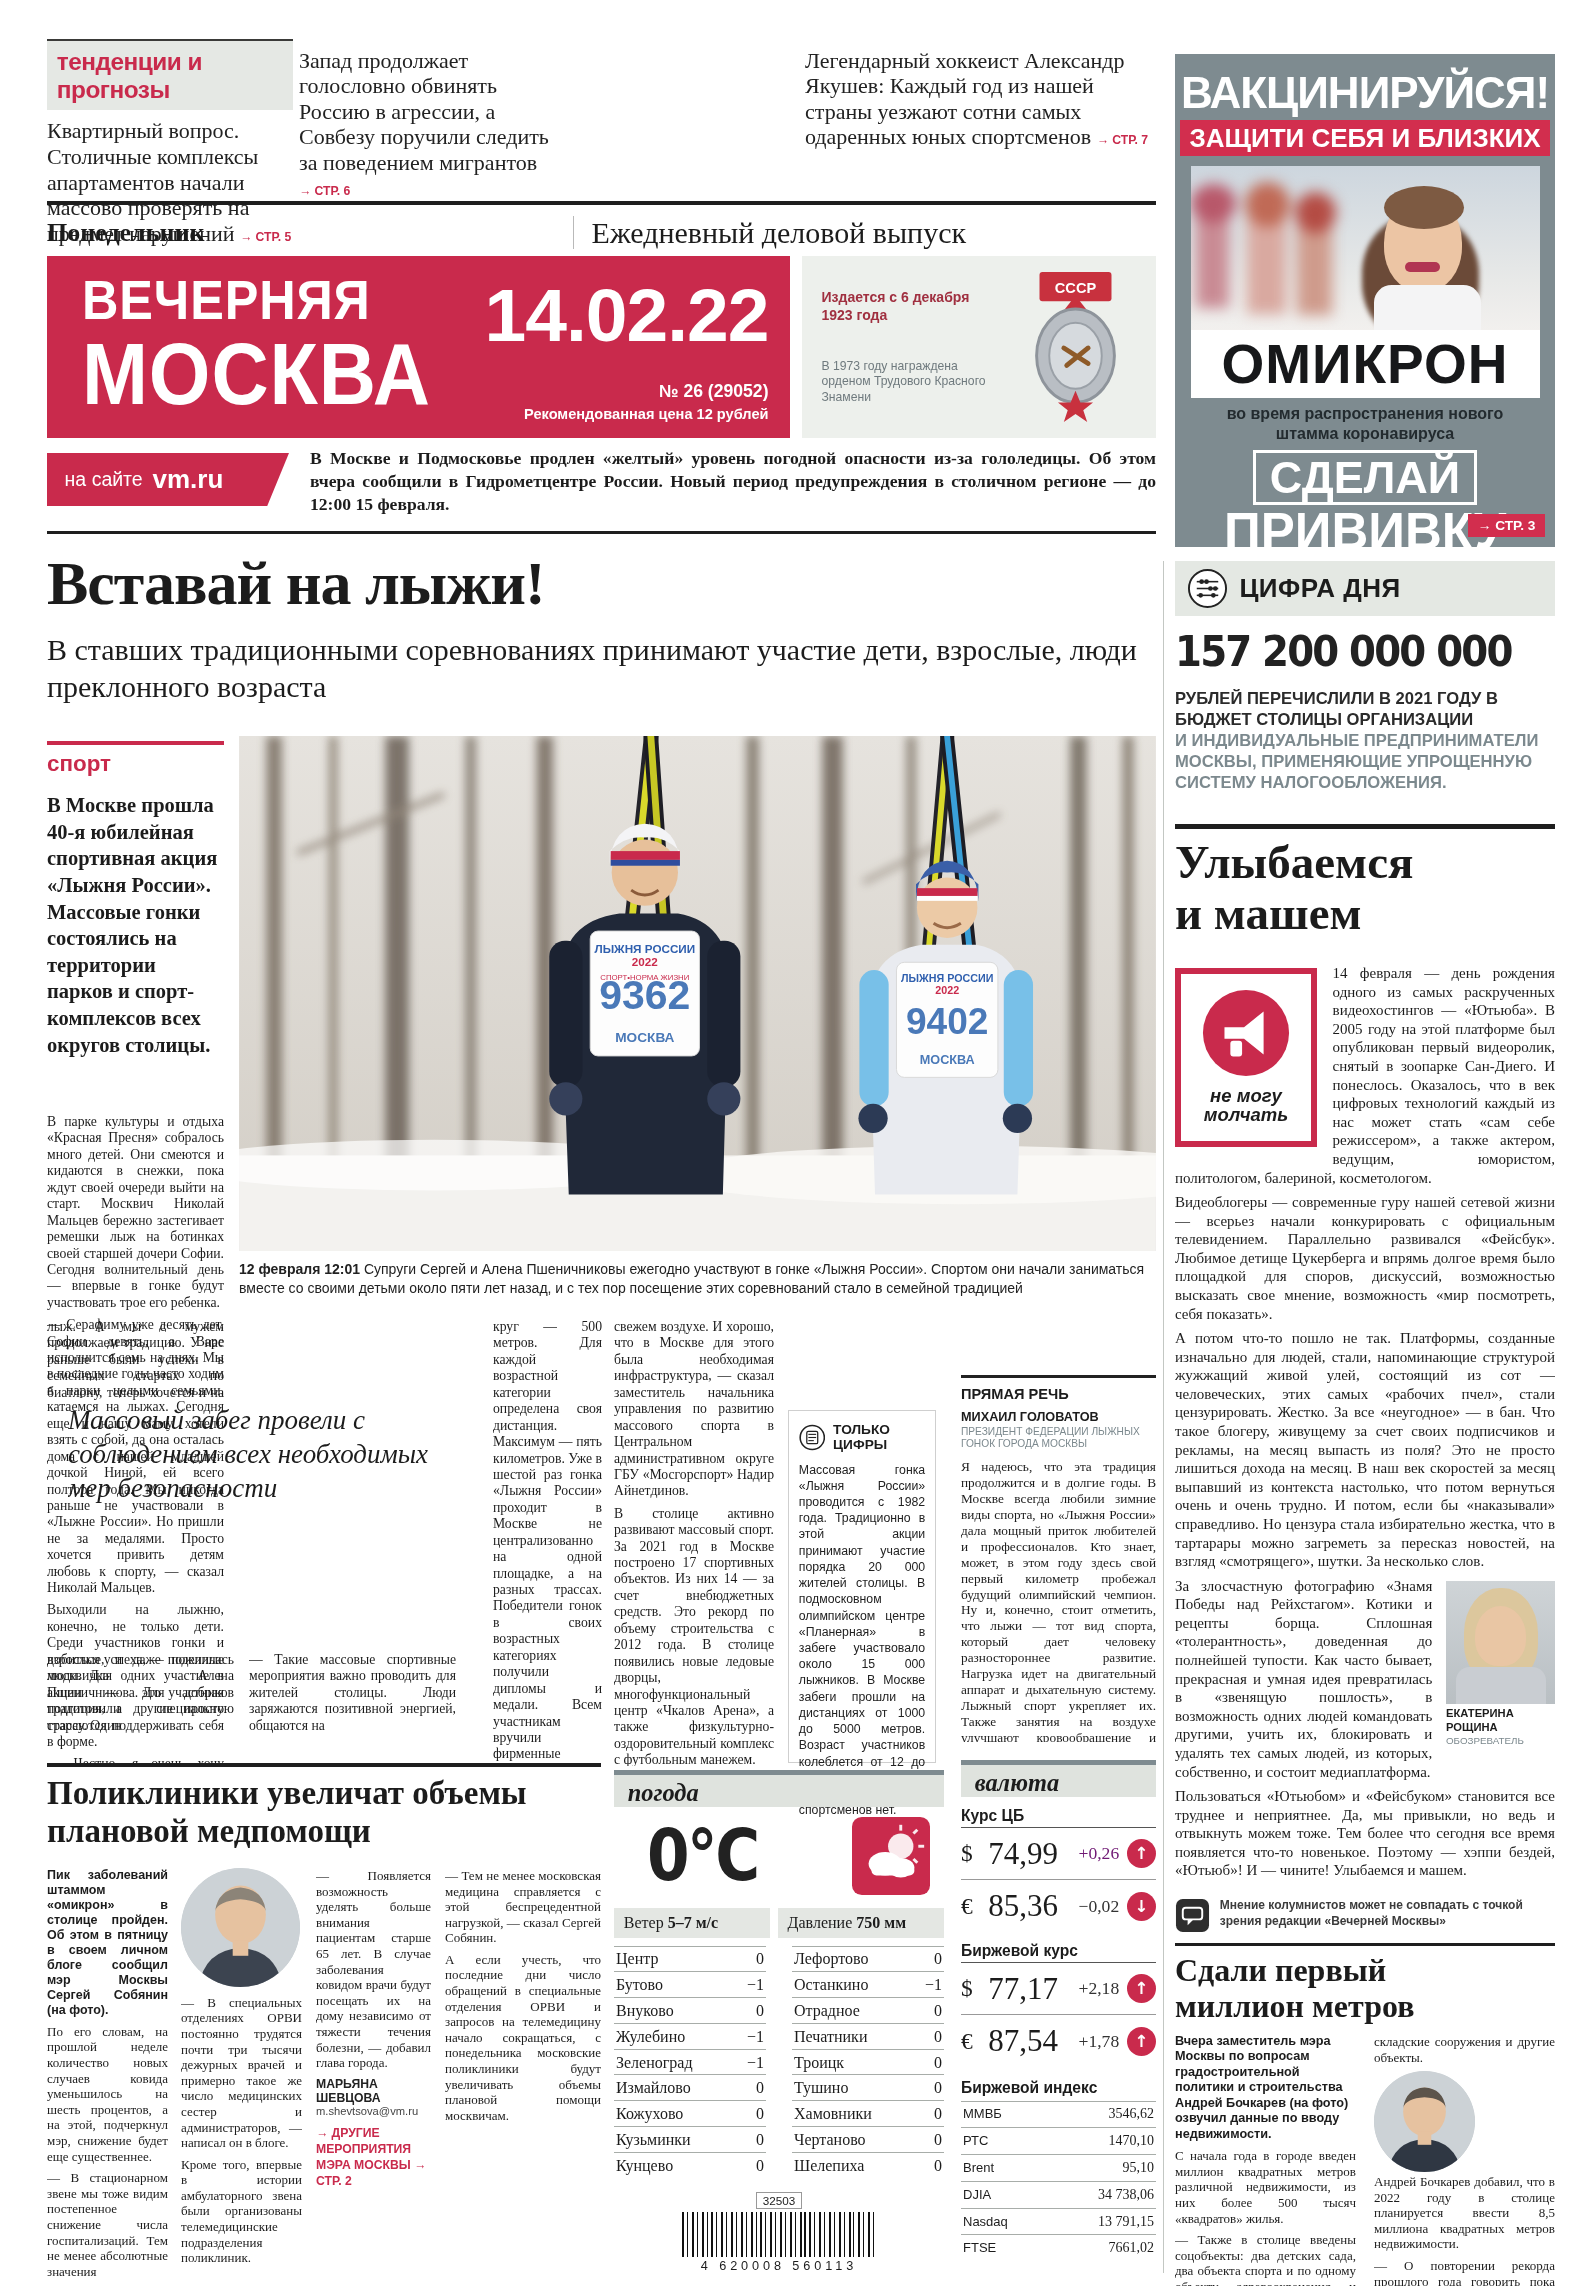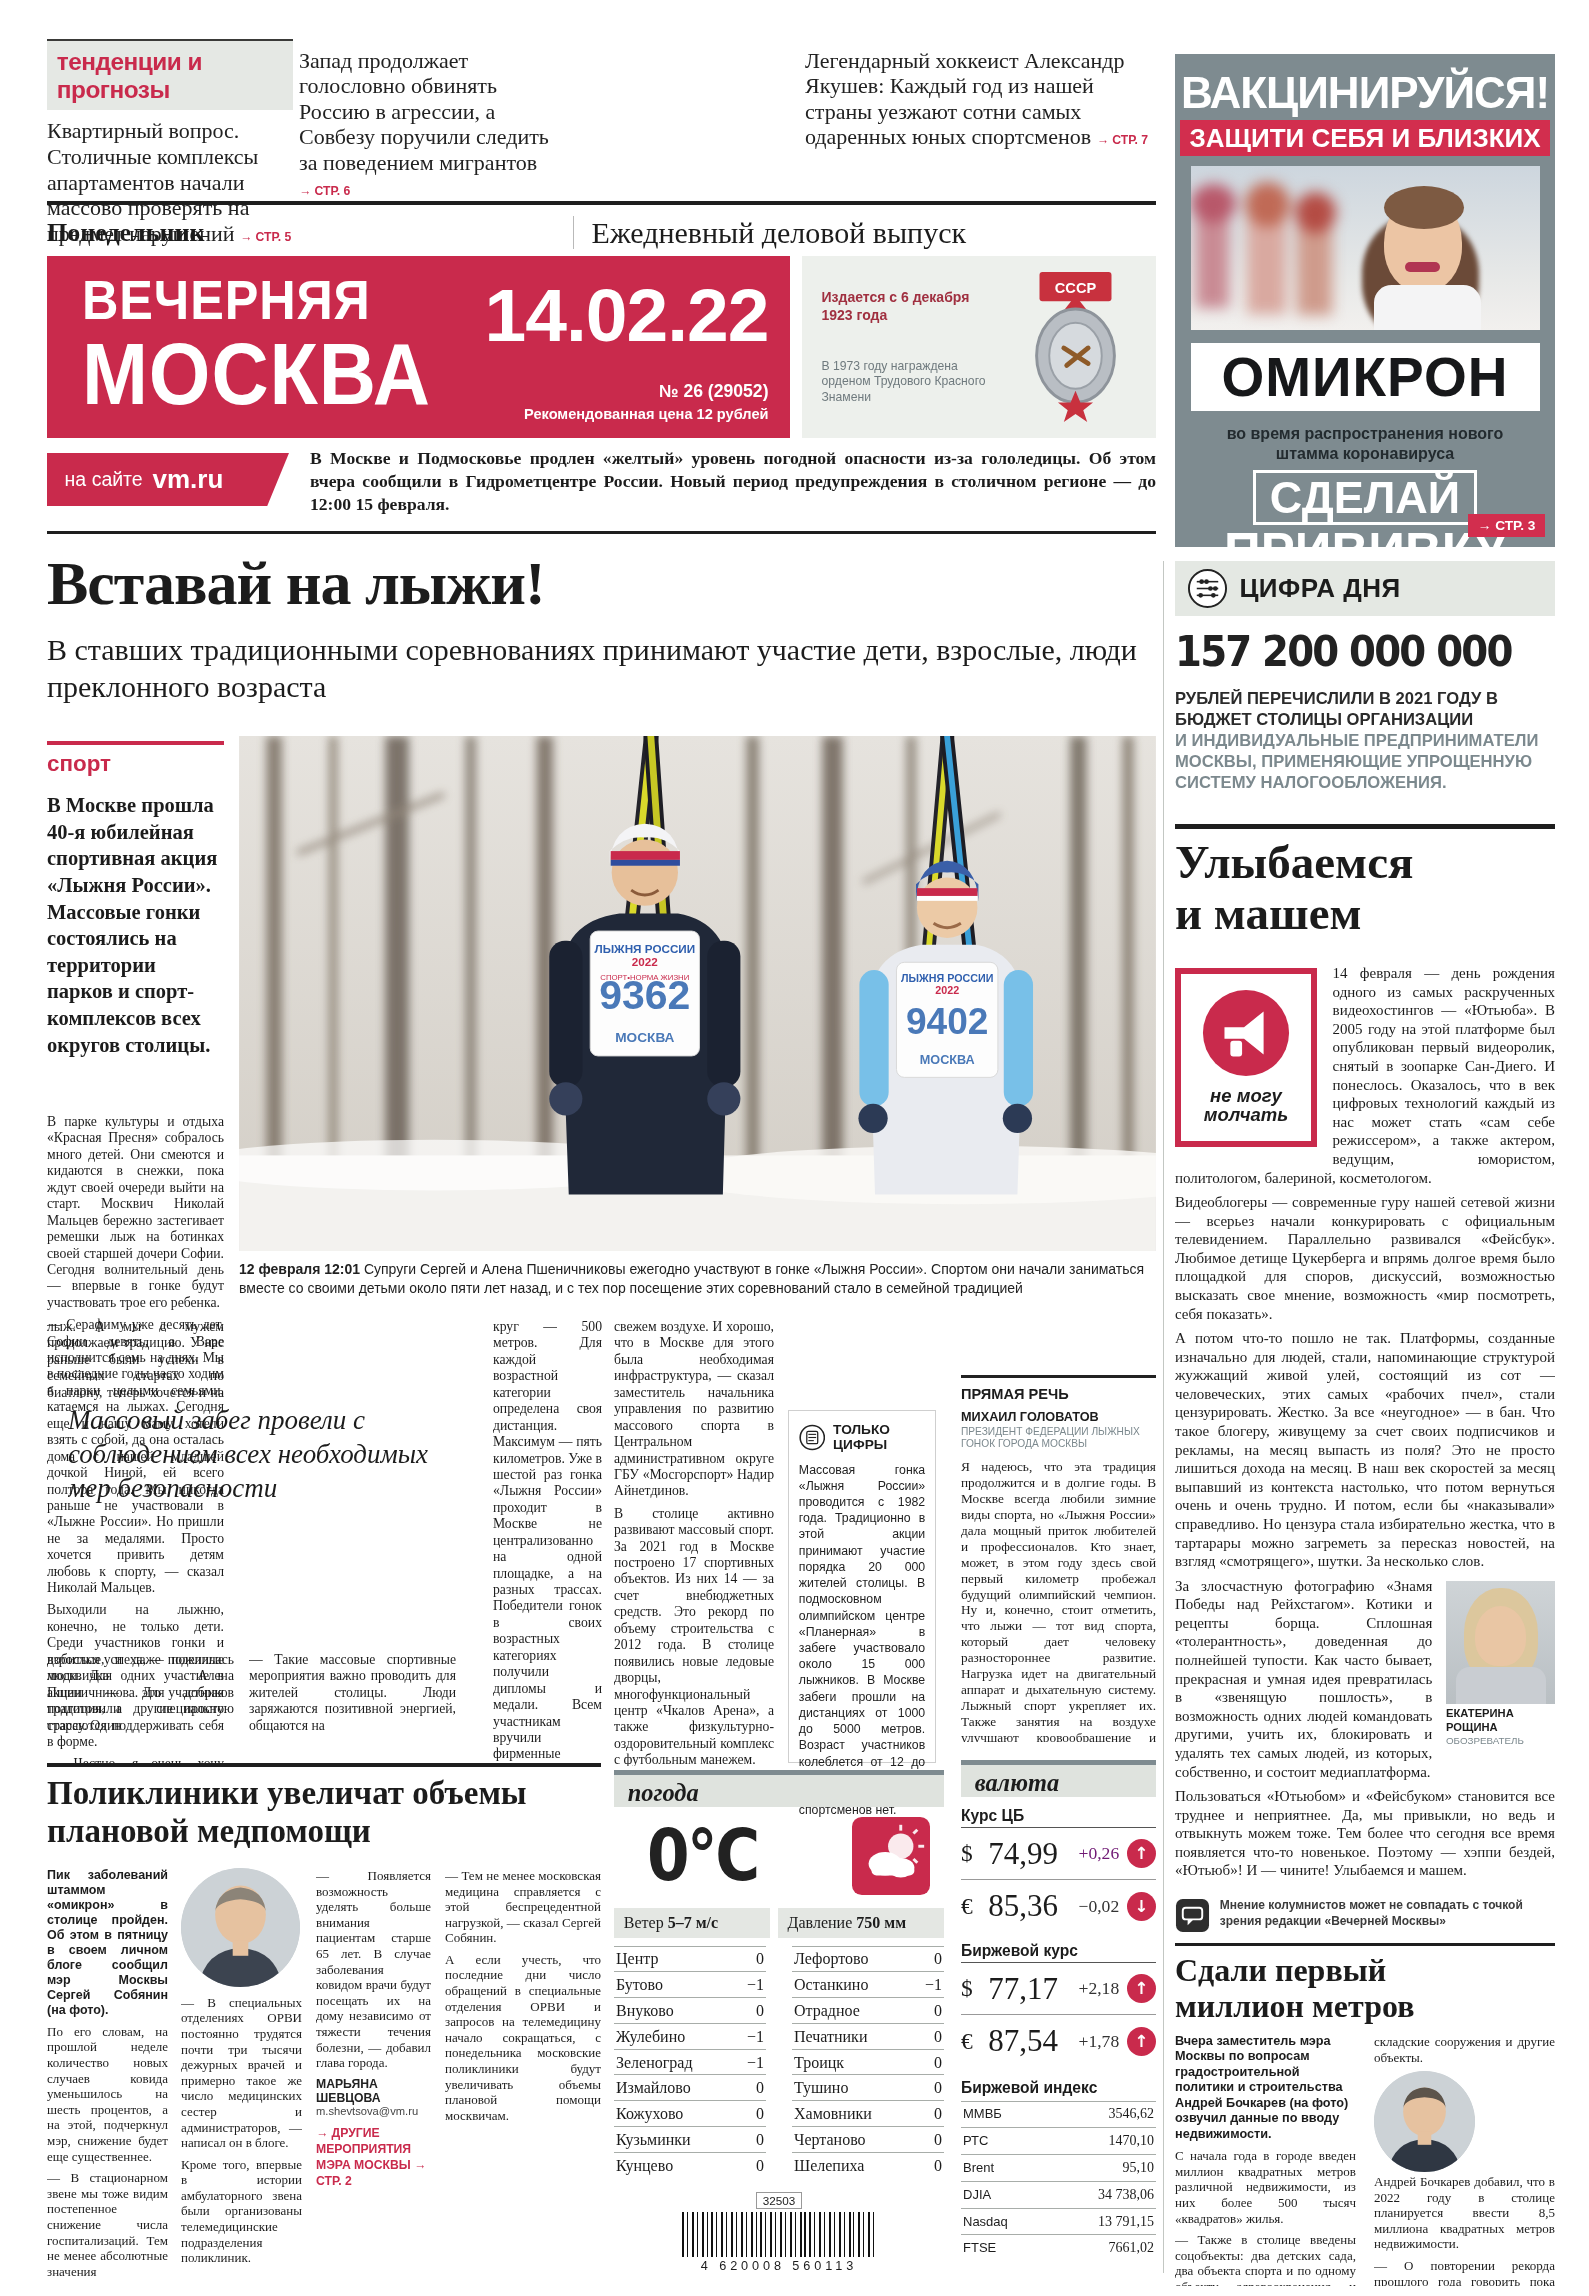--- a/index.html
+++ b/index.html
@@ -240,21 +240,21 @@
         <div style="position:absolute;left:99px;top:13.7px;width:41px;height:41px;border-radius:50%;background:#b44c44;"></div>
       </div>
       <div style="position:absolute;right:29px;top:9.8px;width:166px;height:156px;">
         <div style="position:absolute;left:17.6px;top:39px;width:117px;height:127px;border-radius:46%;background:#6b4a38;filter:blur(2.9px);"></div>
         <div style="position:absolute;left:39px;top:17.6px;width:78px;height:98px;border-radius:50% 50% 46% 46%;background:#ecc5a4;"></div>
         <div style="position:absolute;left:39px;top:9.8px;width:80px;height:43px;border-radius:50%;background:#7d5a42;"></div>
         <div style="position:absolute;left:60px;top:86px;width:35px;height:9.8px;border-radius:5.9px;background:#b13552;"></div>
         <div style="position:absolute;left:29px;top:109px;width:107px;height:55px;background:#f4f4f5;border-radius:17.6px 17.6px 0 0;"></div>
       </div>
     </div>
-    <div class="sans" style="background:#fff;width:349px;margin:13px auto;padding:2px 0;color:#17181a;font-weight:900;font-size:55px;letter-spacing:1px;">ОМИКРОН</div>
+    <div class="sans" style="background:#fff;width:349px;margin:0 auto;padding:2px 0;color:#17181a;font-weight:900;font-size:55px;letter-spacing:1px;">ОМИКРОН</div>
     <div class="sans" style="color:#232b2f;font-weight:bold;font-size:16px;line-height:1.25;width:293px;margin:5.9px auto 0 auto;">во время распространения нового штамма коронавируса</div>
     <div class="sans" style="display:inline-block;border:3.9px solid #fff;color:#fff;font-weight:900;font-size:45px;line-height:1;padding:2px 13.7px;margin-top:5.9px;">СДЕЛАЙ</div>
     <div class="sans" style="color:#fff;font-weight:900;font-size:51px;line-height:1.05;">ПРИВИВКУ</div>
     <div class="sans" style="position:absolute;right:9.8px;bottom:9.8px;background:#d22e4e;color:#fff;font-weight:bold;font-size:13.7px;padding:3.9px 9.8px;">→ СТР. 3</div>
   </div>
 
   <div class="abs" style="left:1175px;top:561px;width:380px;height:55px;background:#e4e8e3;display:flex;align-items:center;gap:11.7px;padding-left:11.7px;box-sizing:border-box;">
     <svg width="41" height="41" viewBox="0 0 42 42">
       <circle cx="21" cy="21" r="19" fill="#fff" stroke="#222" stroke-width="2"></circle>
       <line x1="10" y1="14" x2="32" y2="14" stroke="#222" stroke-width="1.6"></line>

